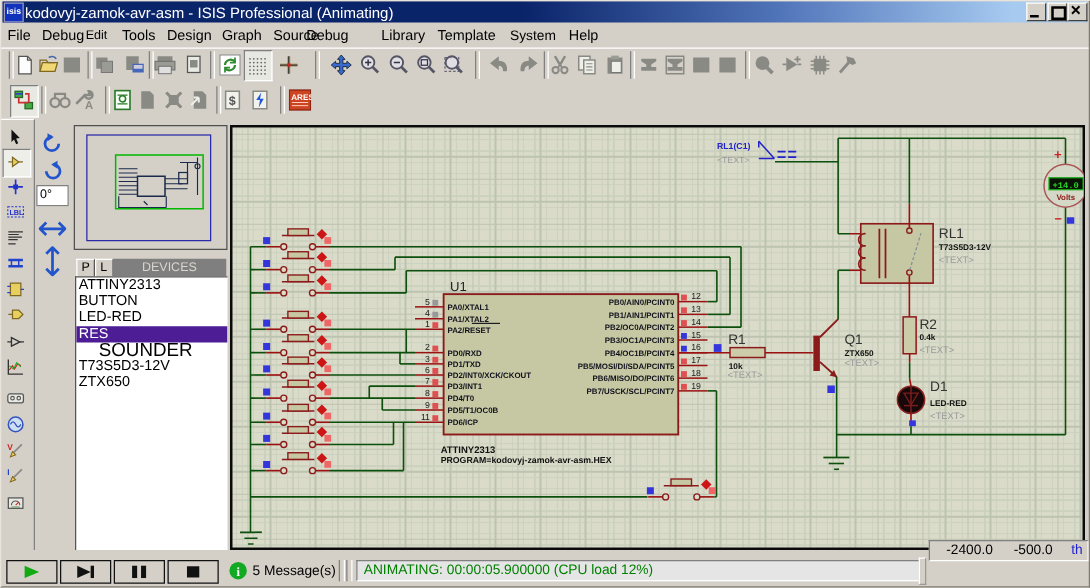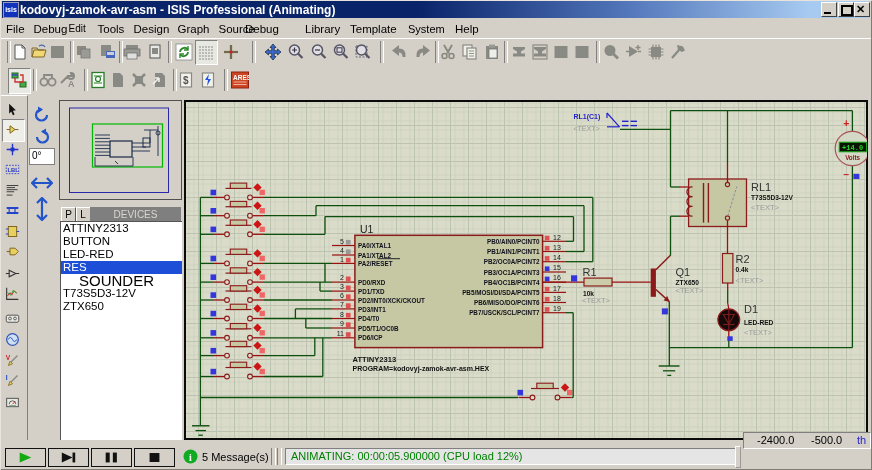--- a/index.html
+++ b/index.html
@@ -1,15 +1,15 @@
 <!DOCTYPE html>
 <html><head><meta charset="utf-8"><style>html,body{margin:0;padding:0}body{font-family:"Liberation Sans",sans-serif;width:872px;height:470px;overflow:hidden;background:#d4d0c8;position:relative}.sep{position:absolute;width:2px;height:22px;border-left:1px solid #808080;border-right:1px solid #fff}</style></head><body>
 <div style="position:absolute;left:2px;top:1px;width:868px;height:17px;background:linear-gradient(to right,#0a246a 0%,#0a246a 48%,#5276ba 72%,#a6caf0 93%)"></div>
 <div style="position:absolute;left:3px;top:2px;width:14px;height:14px;background:#1133bb;border:1px solid #99b;color:#fff;font-size:7px;font-weight:bold;text-align:center;line-height:13px">isis</div>
-<div style="position:absolute;left:20px;top:2.5px;color:#fff;font-size:12px;font-weight:bold;letter-spacing:0px">kodovyj-zamok-avr-asm - ISIS Professional (Animating)</div>
+<div style="position:absolute;left:20px;top:2.5px;color:#fff;font-size:12px;font-weight:normal;letter-spacing:0px">kodovyj-zamok-avr-asm - ISIS Professional (Animating)</div>
 <div style="position:absolute;left:821px;top:2px;width:14px;height:13px;background:#d4d0c8;border-top:1px solid #fff;border-left:1px solid #fff;border-bottom:1px solid #404040;border-right:1px solid #404040">
     <div style="position:absolute;left:2px;bottom:2px;width:7px;height:2px;background:#000"></div>
   </div>
 <div style="position:absolute;left:838px;top:2px;width:14px;height:13px;background:#d4d0c8;border-top:1px solid #fff;border-left:1px solid #fff;border-bottom:1px solid #404040;border-right:1px solid #404040">
     <div style="position:absolute;left:2px;top:2px;width:8px;height:7px;border:2px solid #000;border-top-width:2px"></div>
   </div>
 <div style="position:absolute;left:854px;top:2px;width:14px;height:13px;background:#d4d0c8;border-top:1px solid #fff;border-left:1px solid #fff;border-bottom:1px solid #404040;border-right:1px solid #404040">
     <div style="position:absolute;left:1px;top:1px;font-size:11px;font-weight:bold;line-height:10px">✕</div>
   </div>
 <div style="position:absolute;left:6px;top:23px;font-size:11.5px;color:#000">File</div>
@@ -329,21 +329,21 @@
     <path d="M36 57 v9 h38 M74 57 v9 M56 61 l3 3" stroke="#1a2a4a" stroke-width="0.9" fill="none"></path>
     <circle cx="99" cy="33" r="2" fill="none" stroke="#1a2a4a" stroke-width="0.9"></circle>
   </svg>
 <div style="position:absolute;left:61px;top:206.5px;width:13px;height:13.5px;background:#d4d0c8;border-top:1px solid #fff;border-left:1px solid #fff;border-bottom:1px solid #555;border-right:1px solid #555;font-size:10px;text-align:center;line-height:13px">P</div>
 <div style="position:absolute;left:75.5px;top:206.5px;width:13px;height:13.5px;background:#d4d0c8;border-top:1px solid #fff;border-left:1px solid #fff;border-bottom:1px solid #555;border-right:1px solid #555;font-size:10px;text-align:center;line-height:13px">L</div>
 <div style="position:absolute;left:90px;top:206.5px;width:91px;height:15.5px;background:#7f7f7f;color:#d9d6ce;font-size:10px;line-height:15px;text-align:center">DEVICES</div>
 <div style="position:absolute;left:60px;top:221px;width:121px;height:220px;background:#fff;border-left:1px solid #555;border-top:1px solid #555;overflow:hidden">
     <div style="height:13px;font-size:11.5px;line-height:13px;padding-left:2px;color:#000">ATTINY2313</div>
     <div style="height:13px;font-size:11.5px;line-height:13px;padding-left:2px;color:#000">BUTTON</div>
     <div style="height:13px;font-size:11.5px;line-height:13px;padding-left:2px;color:#000">LED-RED</div>
-    <div style="height:13px;font-size:11.5px;line-height:13px;padding-left:2px;background:#1d4ed8;color:#fff">RES</div>
+    <div style="height:13px;font-size:11.5px;line-height:13px;padding-left:2px;background:#4c1d95;color:#fff">RES</div>
     <div style="height:13px;font-size:15px;line-height:13px;padding-left:18px;color:#000">SOUNDER</div>
     <div style="height:13px;font-size:11.5px;line-height:13px;padding-left:2px;color:#000">T73S5D3-12V</div>
     <div style="height:13px;font-size:11.5px;line-height:13px;padding-left:2px;color:#000">ZTX650</div>
   </div>
 <div style="position:absolute;left:184px;top:100px;width:680px;height:336px;border:2px solid #0a0a0a;background:#dadcc9;background-image:repeating-linear-gradient(to right,#bcc3b0 0 1px,transparent 1px 18px),repeating-linear-gradient(to bottom,#bcc3b0 0 1px,transparent 1px 18px),repeating-linear-gradient(to right,#ccd1bf 0 1px,transparent 1px 9px),repeating-linear-gradient(to bottom,#ccd1bf 0 1px,transparent 1px 9px);background-position:12px 5px,12px 5px,7.5px 0.5px,7.5px 0.5px"></div>
 <svg width="681" height="338" viewBox="186 102 681 338" style="position:absolute;left:186px;top:102px">
     <line x1="200.4" y1="197.4" x2="200.4" y2="425.8" stroke="#0d4f0d" stroke-width="1.3"></line>
     <line x1="200.4" y1="197.4" x2="213" y2="197.4" stroke="#0d4f0d" stroke-width="1.3"></line>
     <line x1="200.4" y1="215.7" x2="213" y2="215.7" stroke="#0d4f0d" stroke-width="1.3"></line>
     <line x1="200.4" y1="234.3" x2="213" y2="234.3" stroke="#0d4f0d" stroke-width="1.3"></line>

